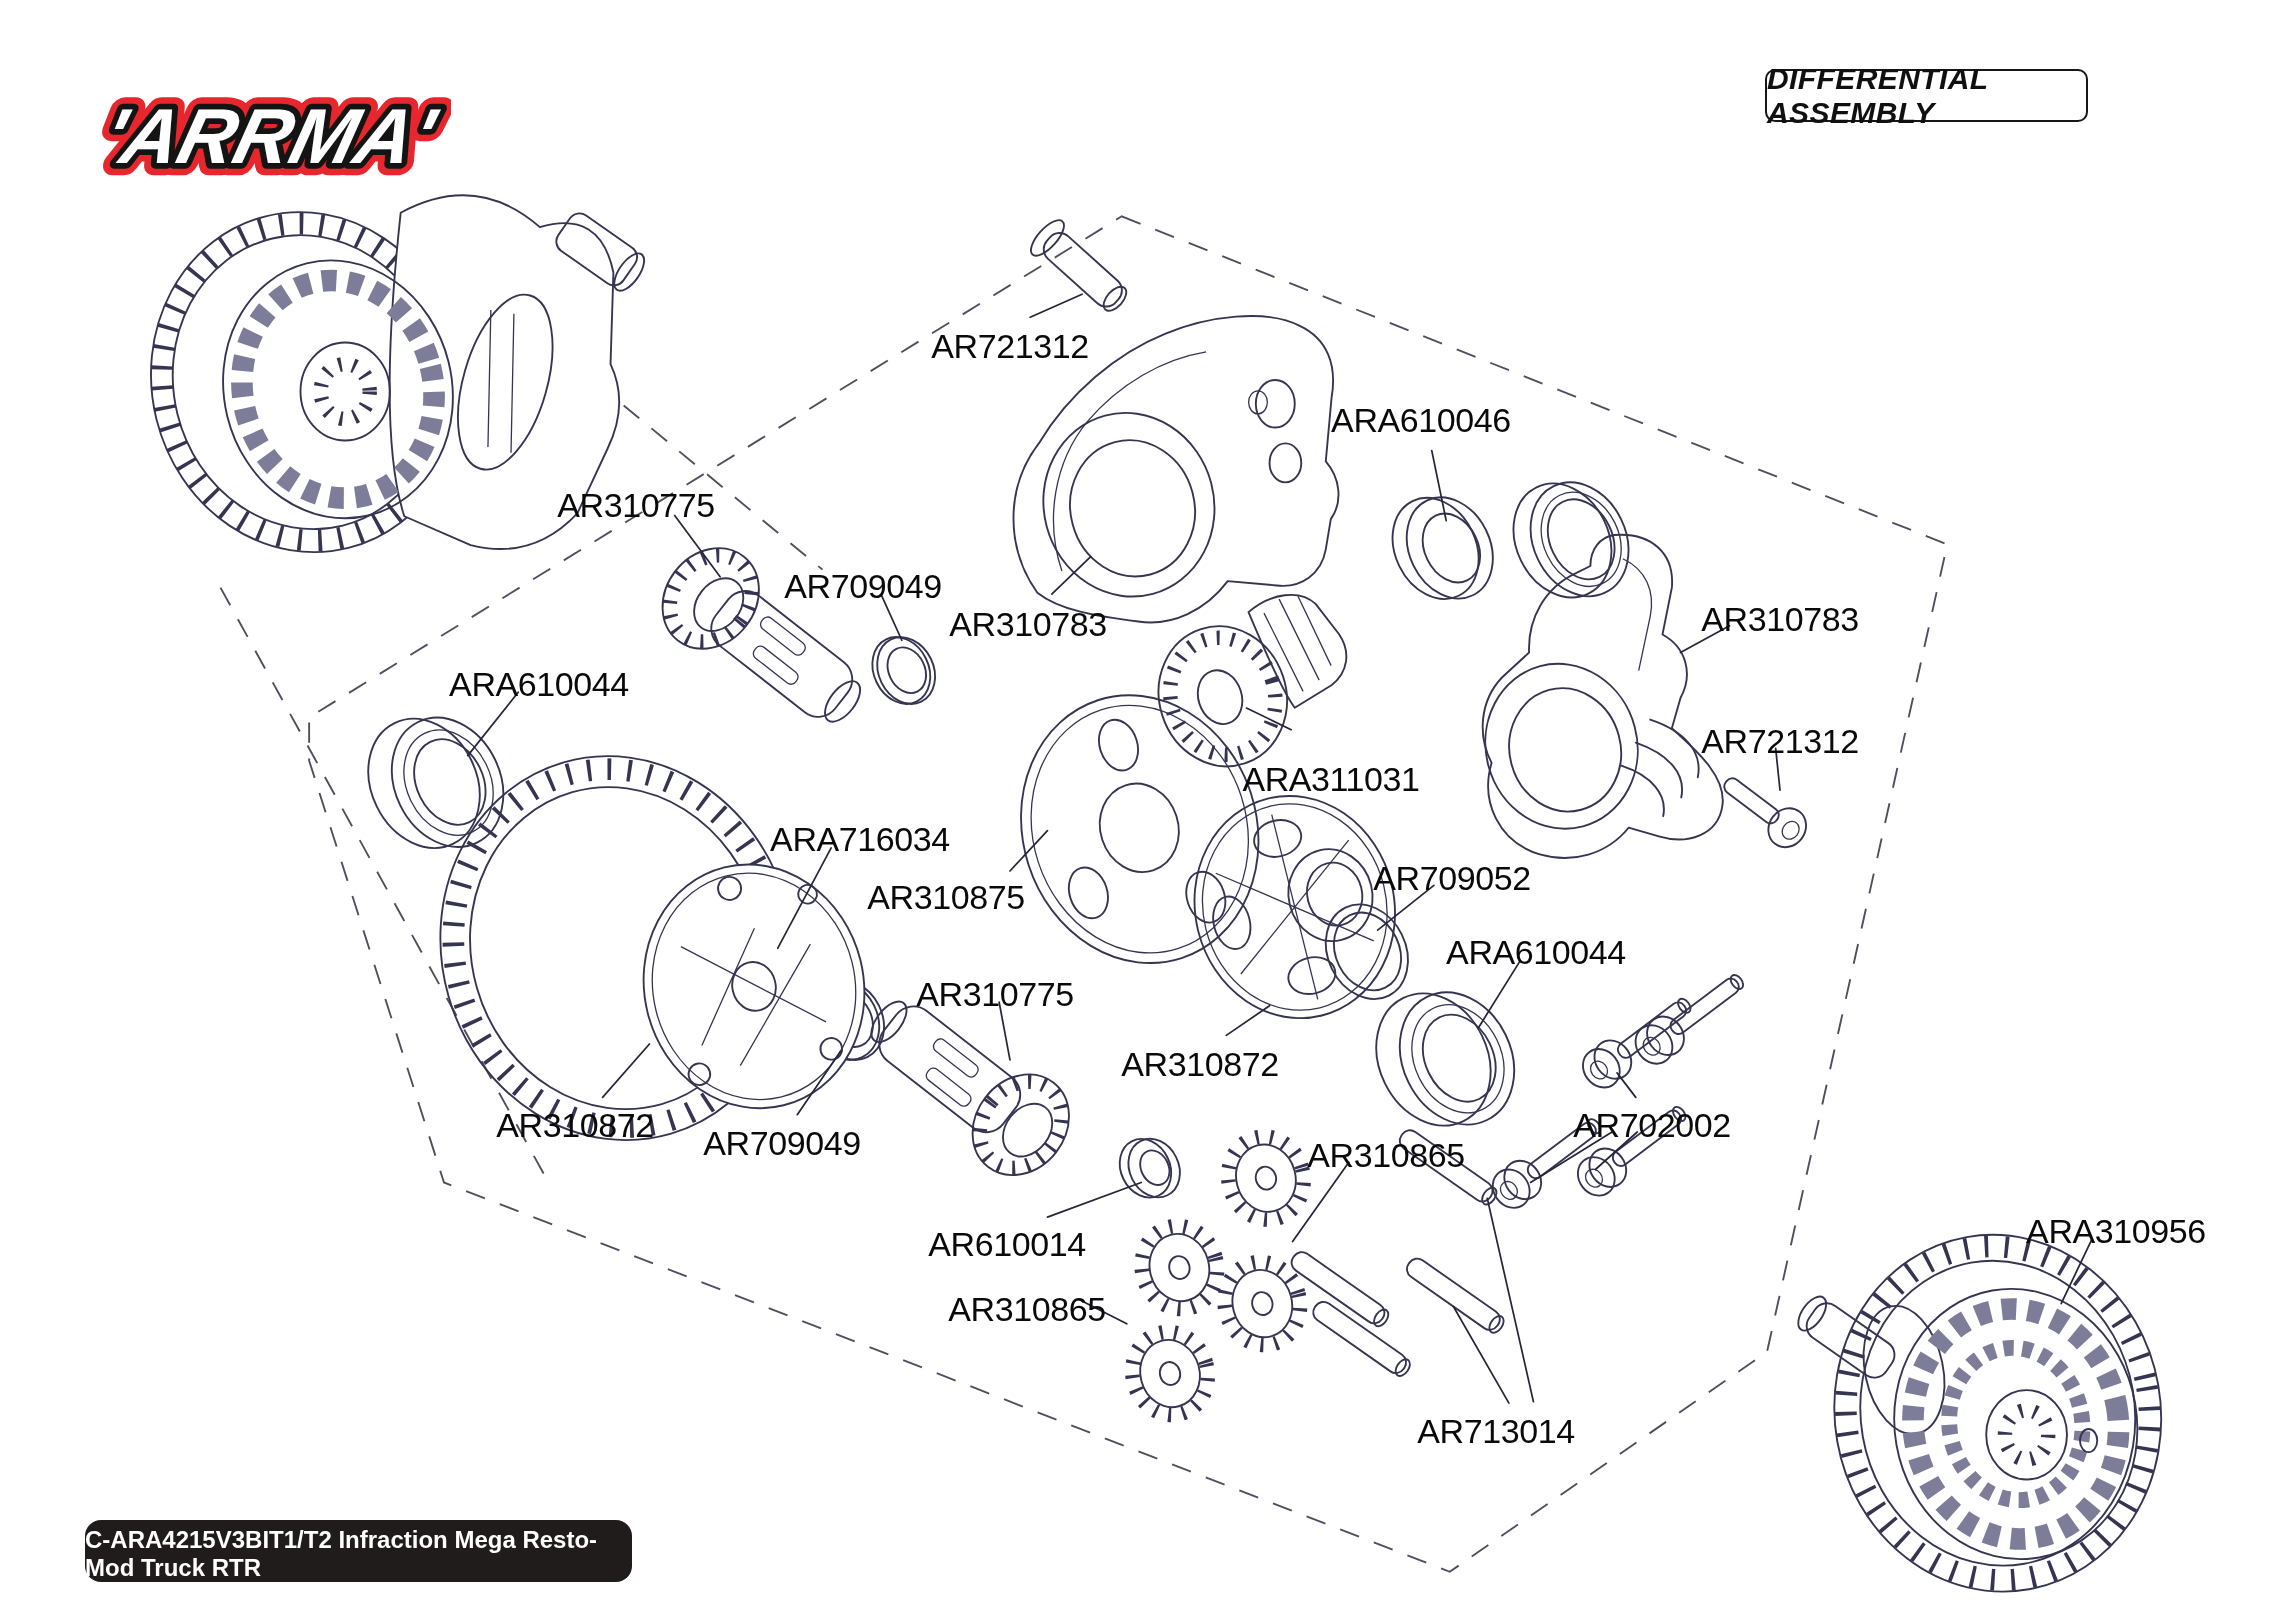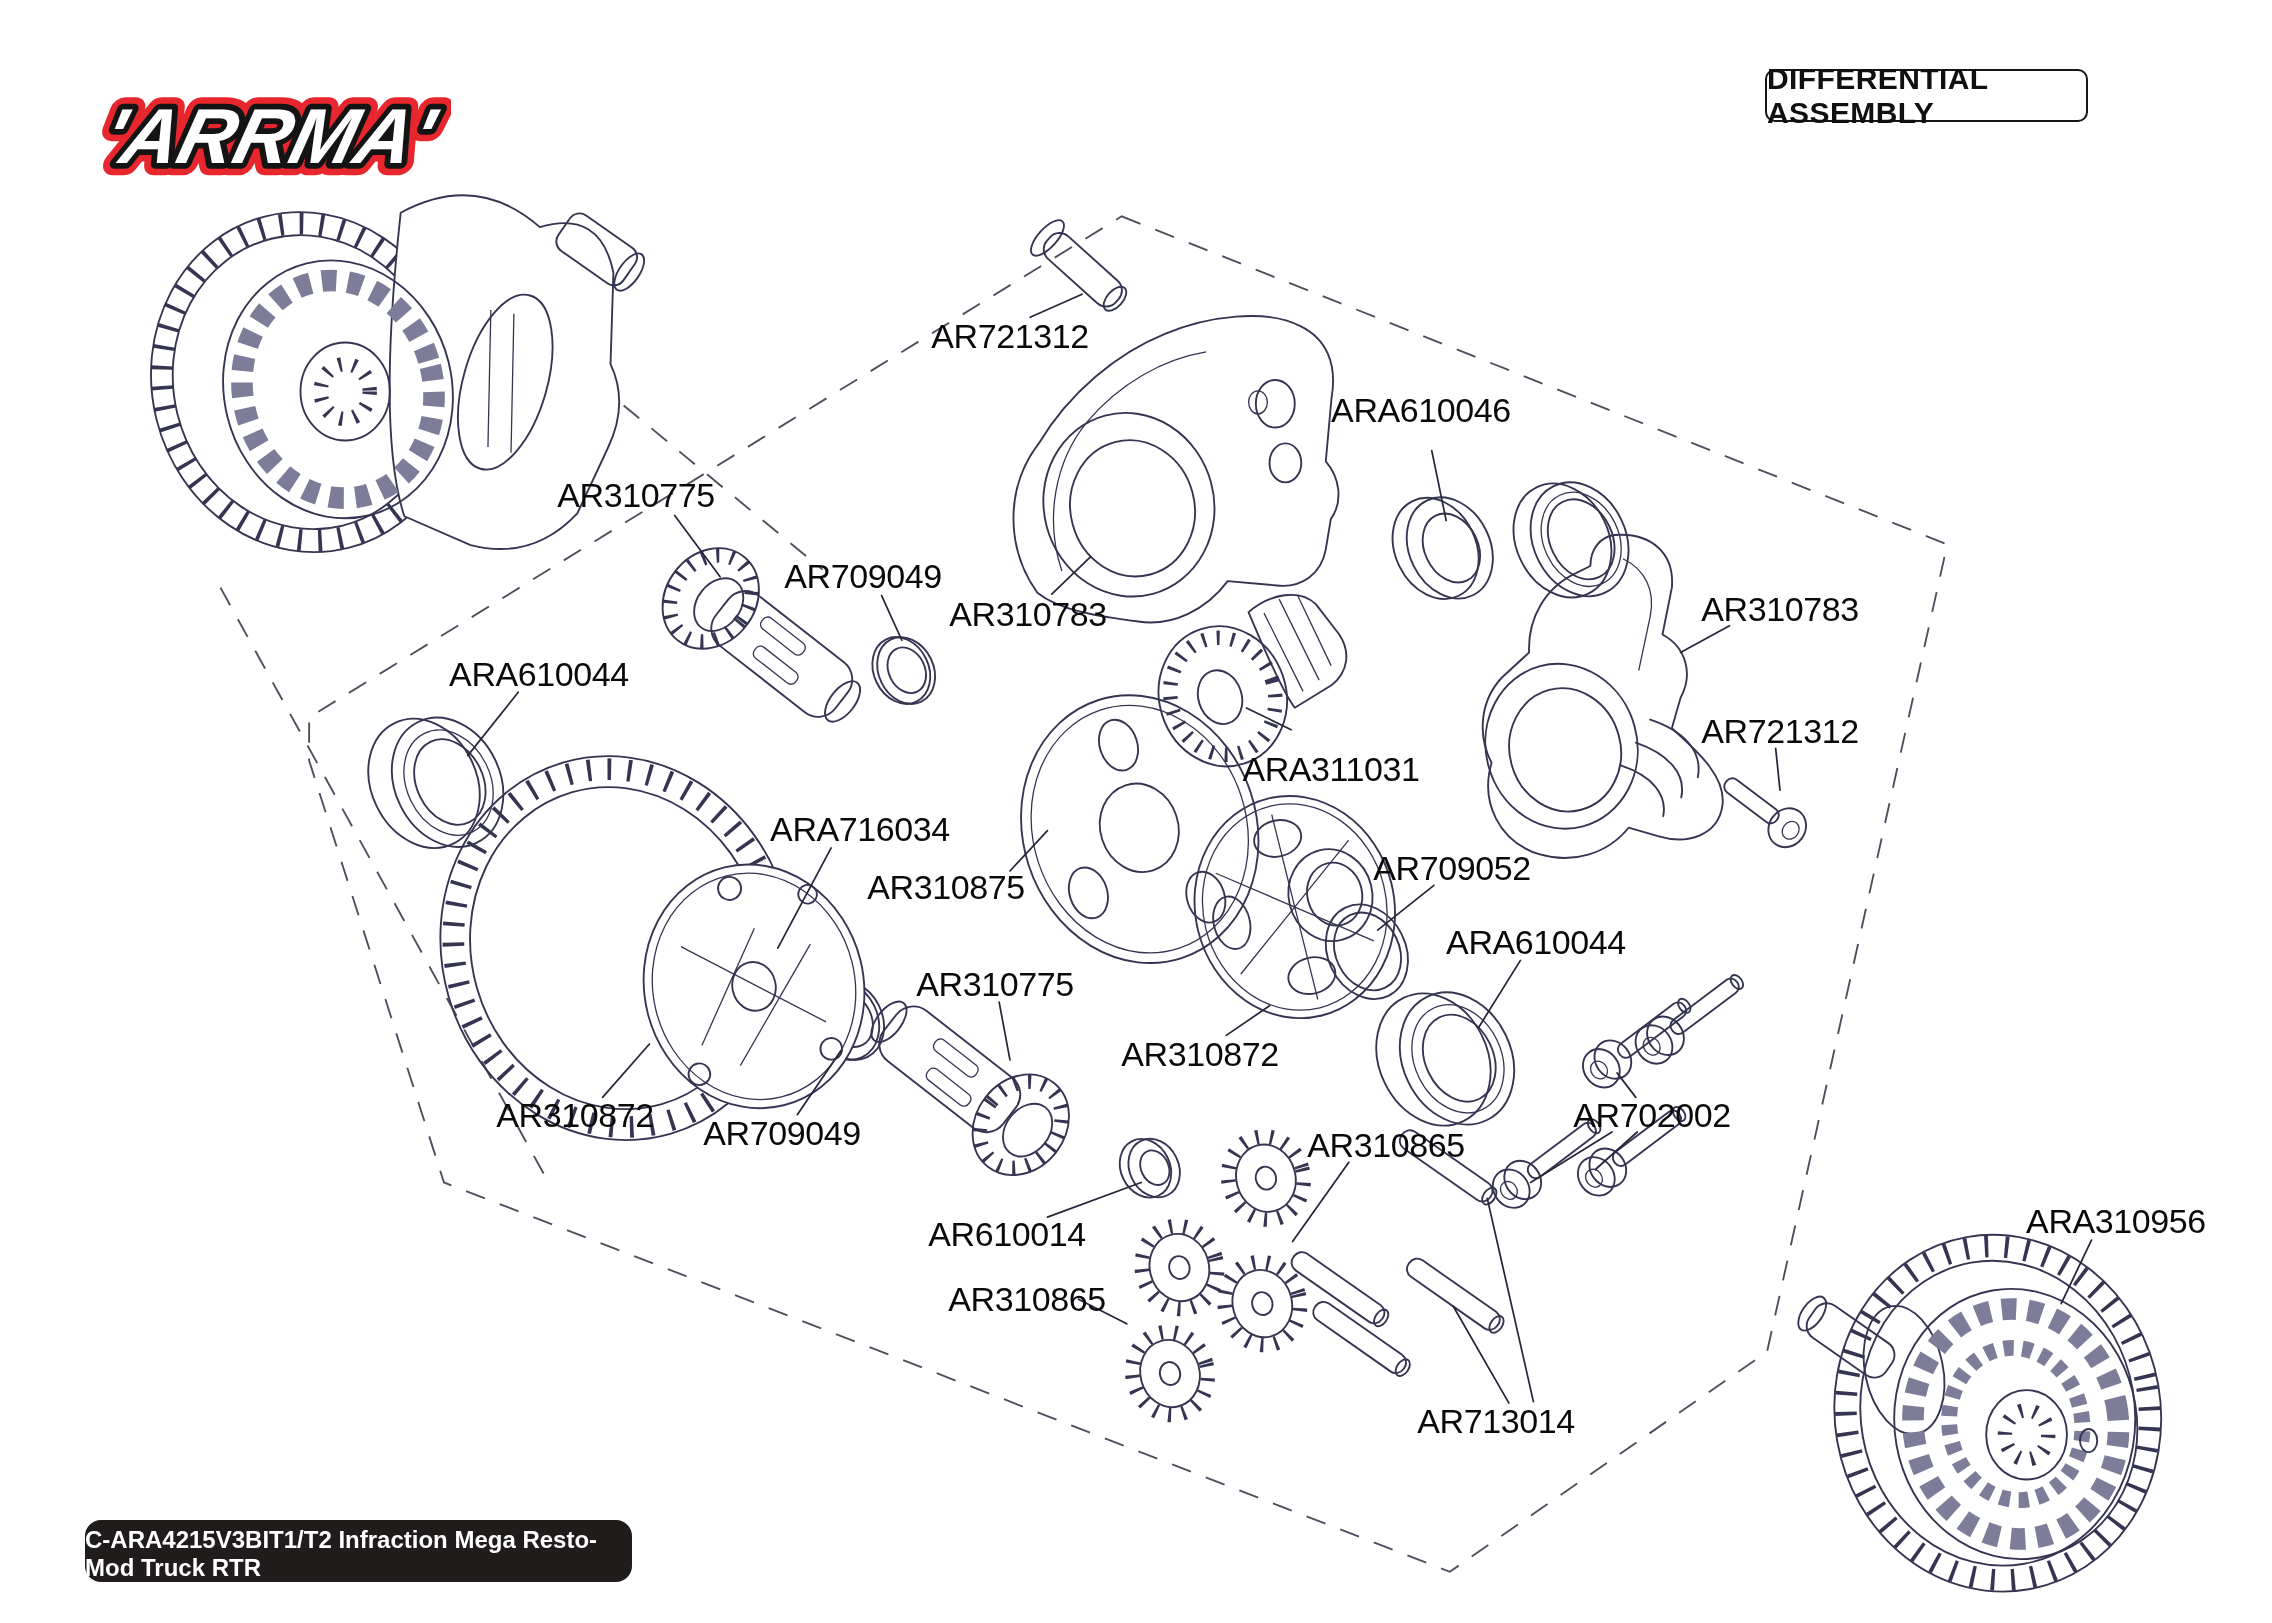--- a/index.html
+++ b/index.html
@@ -11,25 +11,25 @@
   .lnf{fill:#ffffff;stroke:#353552;stroke-width:2.6;stroke-linejoin:round;}
   .thin{fill:none;stroke:#353552;stroke-width:1.8;}
   .teeth{fill:none;stroke:#353552;stroke-width:30;stroke-dasharray:5 23;}
   .teeth-s{fill:none;stroke:#353552;stroke-width:20;stroke-dasharray:4 16;}
   .slots{fill:none;stroke:#7d7d99;stroke-width:30;stroke-dasharray:20 16;}
   .slots-s{fill:none;stroke:#7d7d99;stroke-width:22;stroke-dasharray:14 12;}
   .leader{fill:none;stroke:#26263a;stroke-width:2.4;stroke-linecap:round;}
   .dash{fill:none;stroke:#4e4e5e;stroke-width:2.6;stroke-dasharray:28 22;}
   
   .part-label{position:absolute;transform:translate(-50%,-50%);font-size:34px;color:#0a0a0a;
-              letter-spacing:-0.4px;white-space:nowrap;}
+              letter-spacing:-0.4px;white-space:nowrap;margin-top:10px;}
   
   .title-box{position:absolute;left:1765px;top:69px;width:319px;height:49px;border:2.9px solid #161616;
              border-radius:10px;display:flex;align-items:center;justify-content:center;
-             font-size:30px;font-weight:bold;color:#101010;letter-spacing:0.4px;background:#fff;}
+             font-size:30px;font-weight:bold;color:#101010;letter-spacing:0.4px;background:#fff;font-style:italic;}
   
   .product-box{position:absolute;left:85px;top:1520px;width:547px;height:62px;background:#201c1b;
                border-radius:16px;display:flex;align-items:flex-end;justify-content:center;
                color:#ffffff;font-size:24px;font-weight:bold;letter-spacing:0;}
   
   .logo{position:absolute;left:76px;top:78px;width:375px;height:123px;}
 </style>
 </head>
 <body>
 

